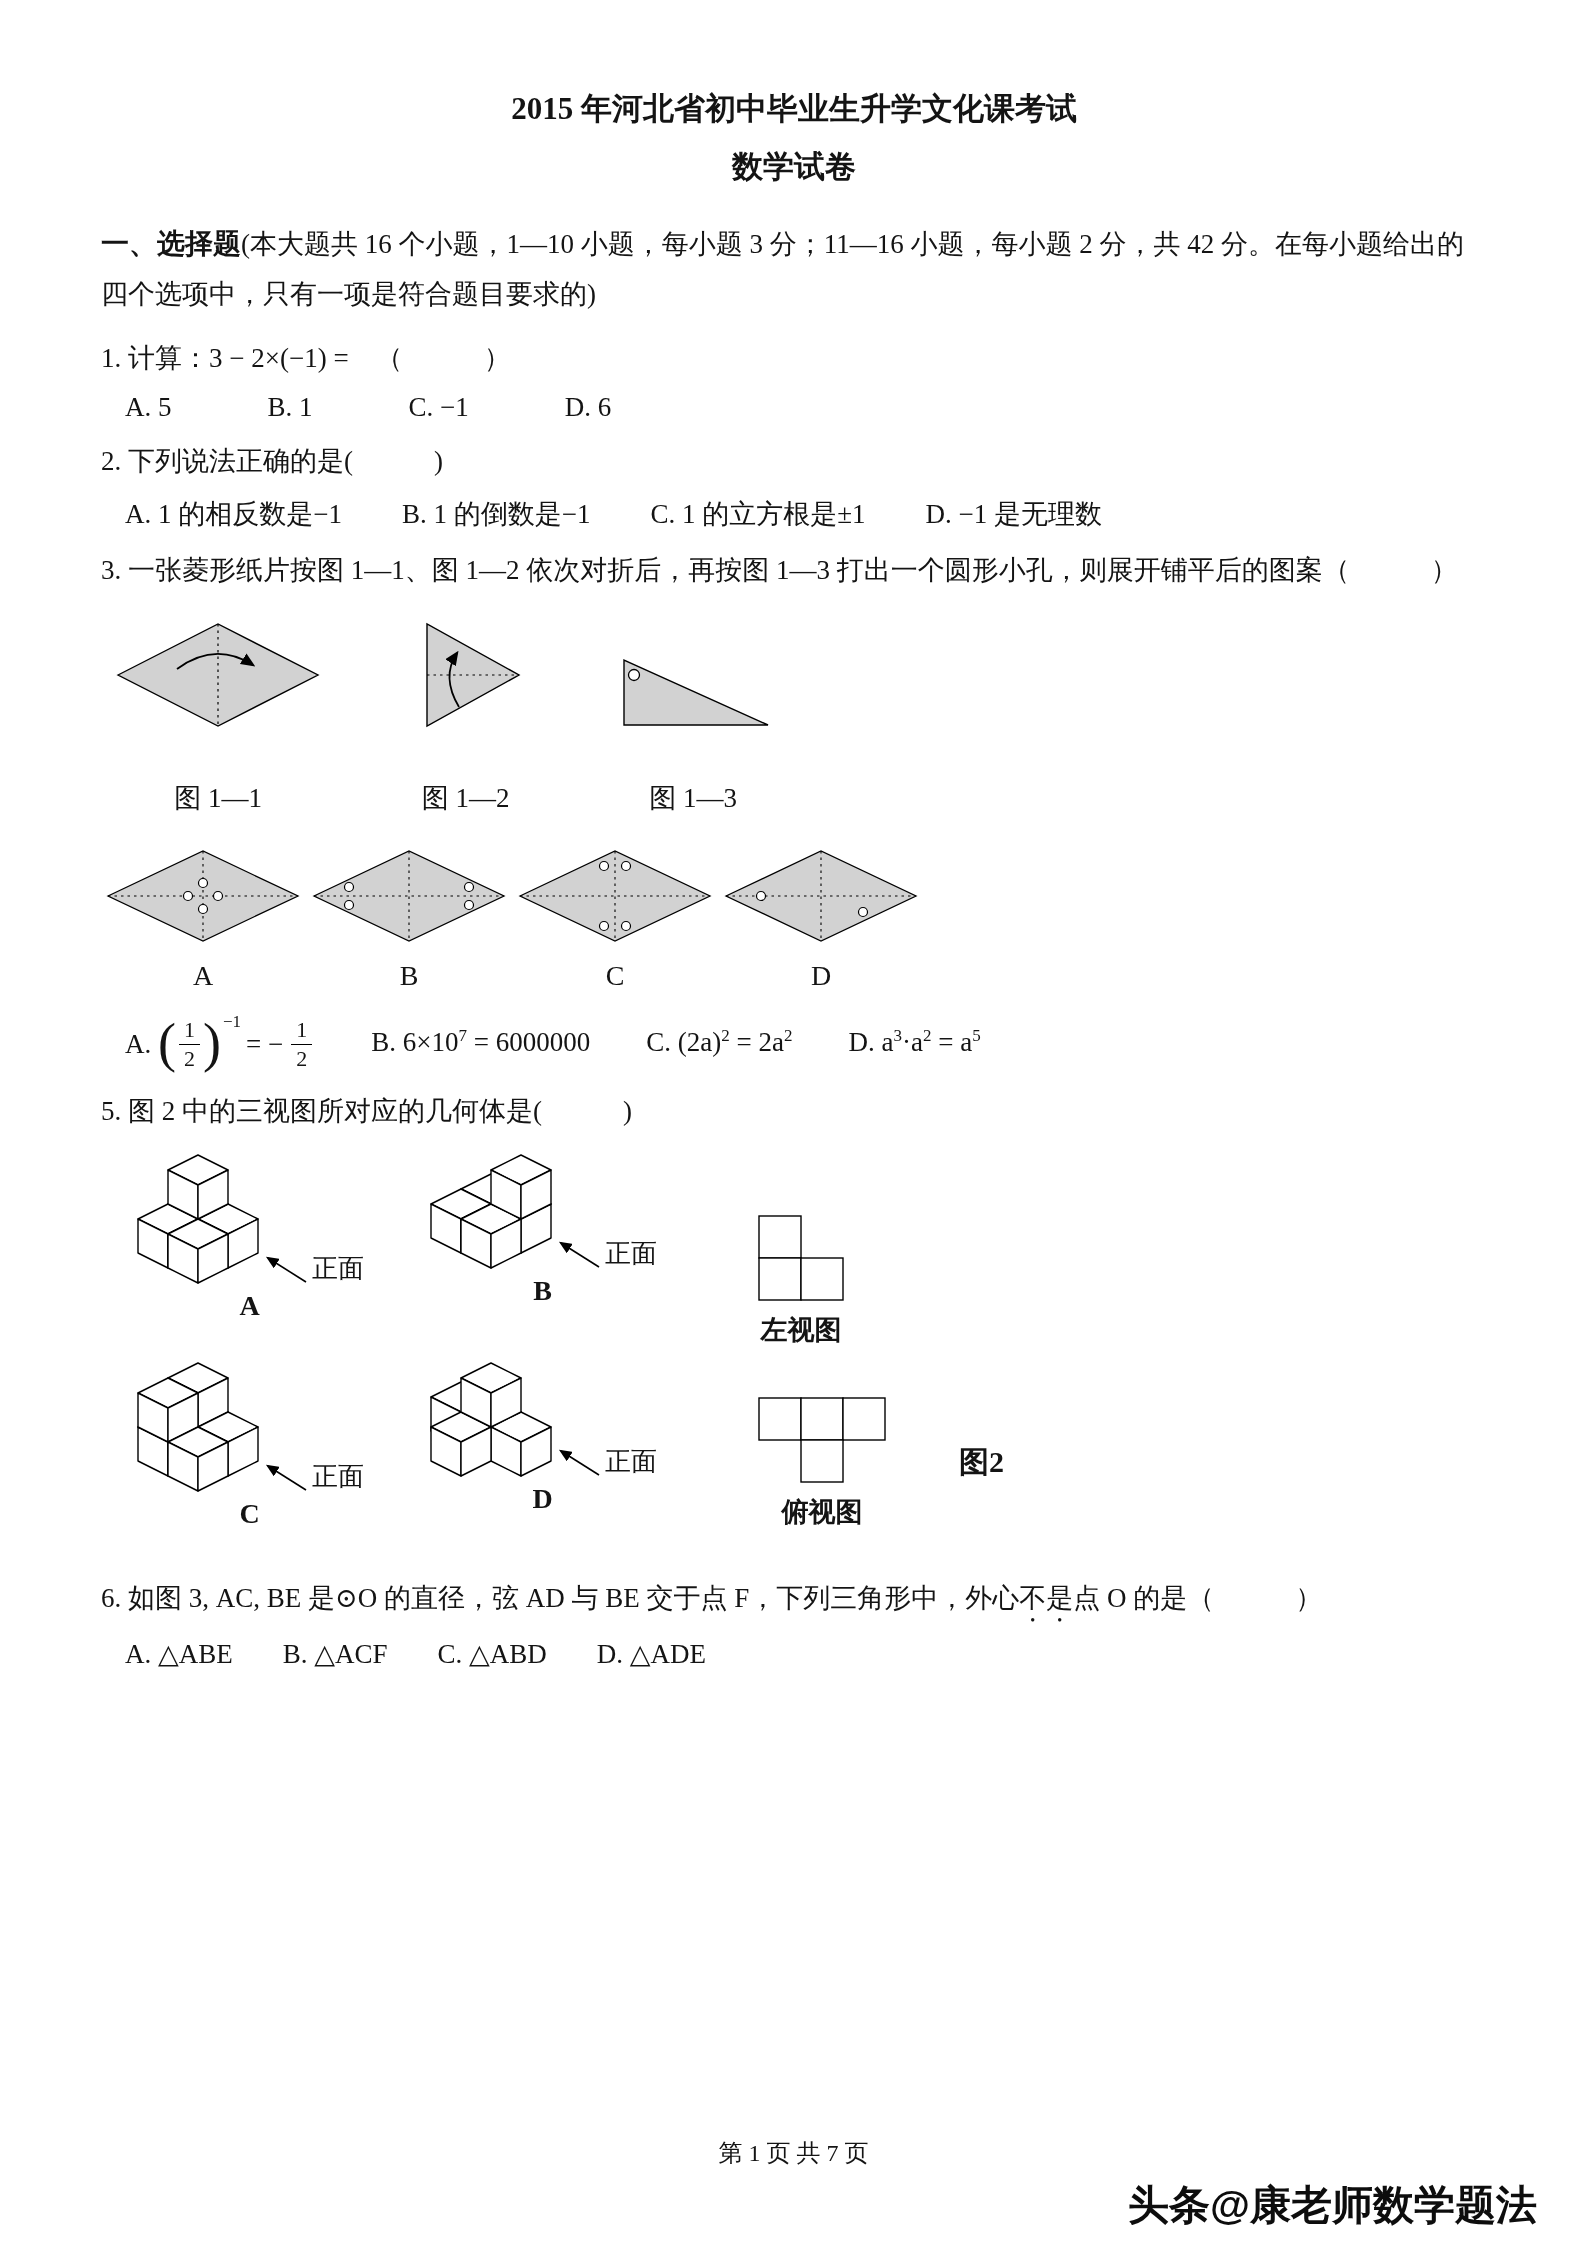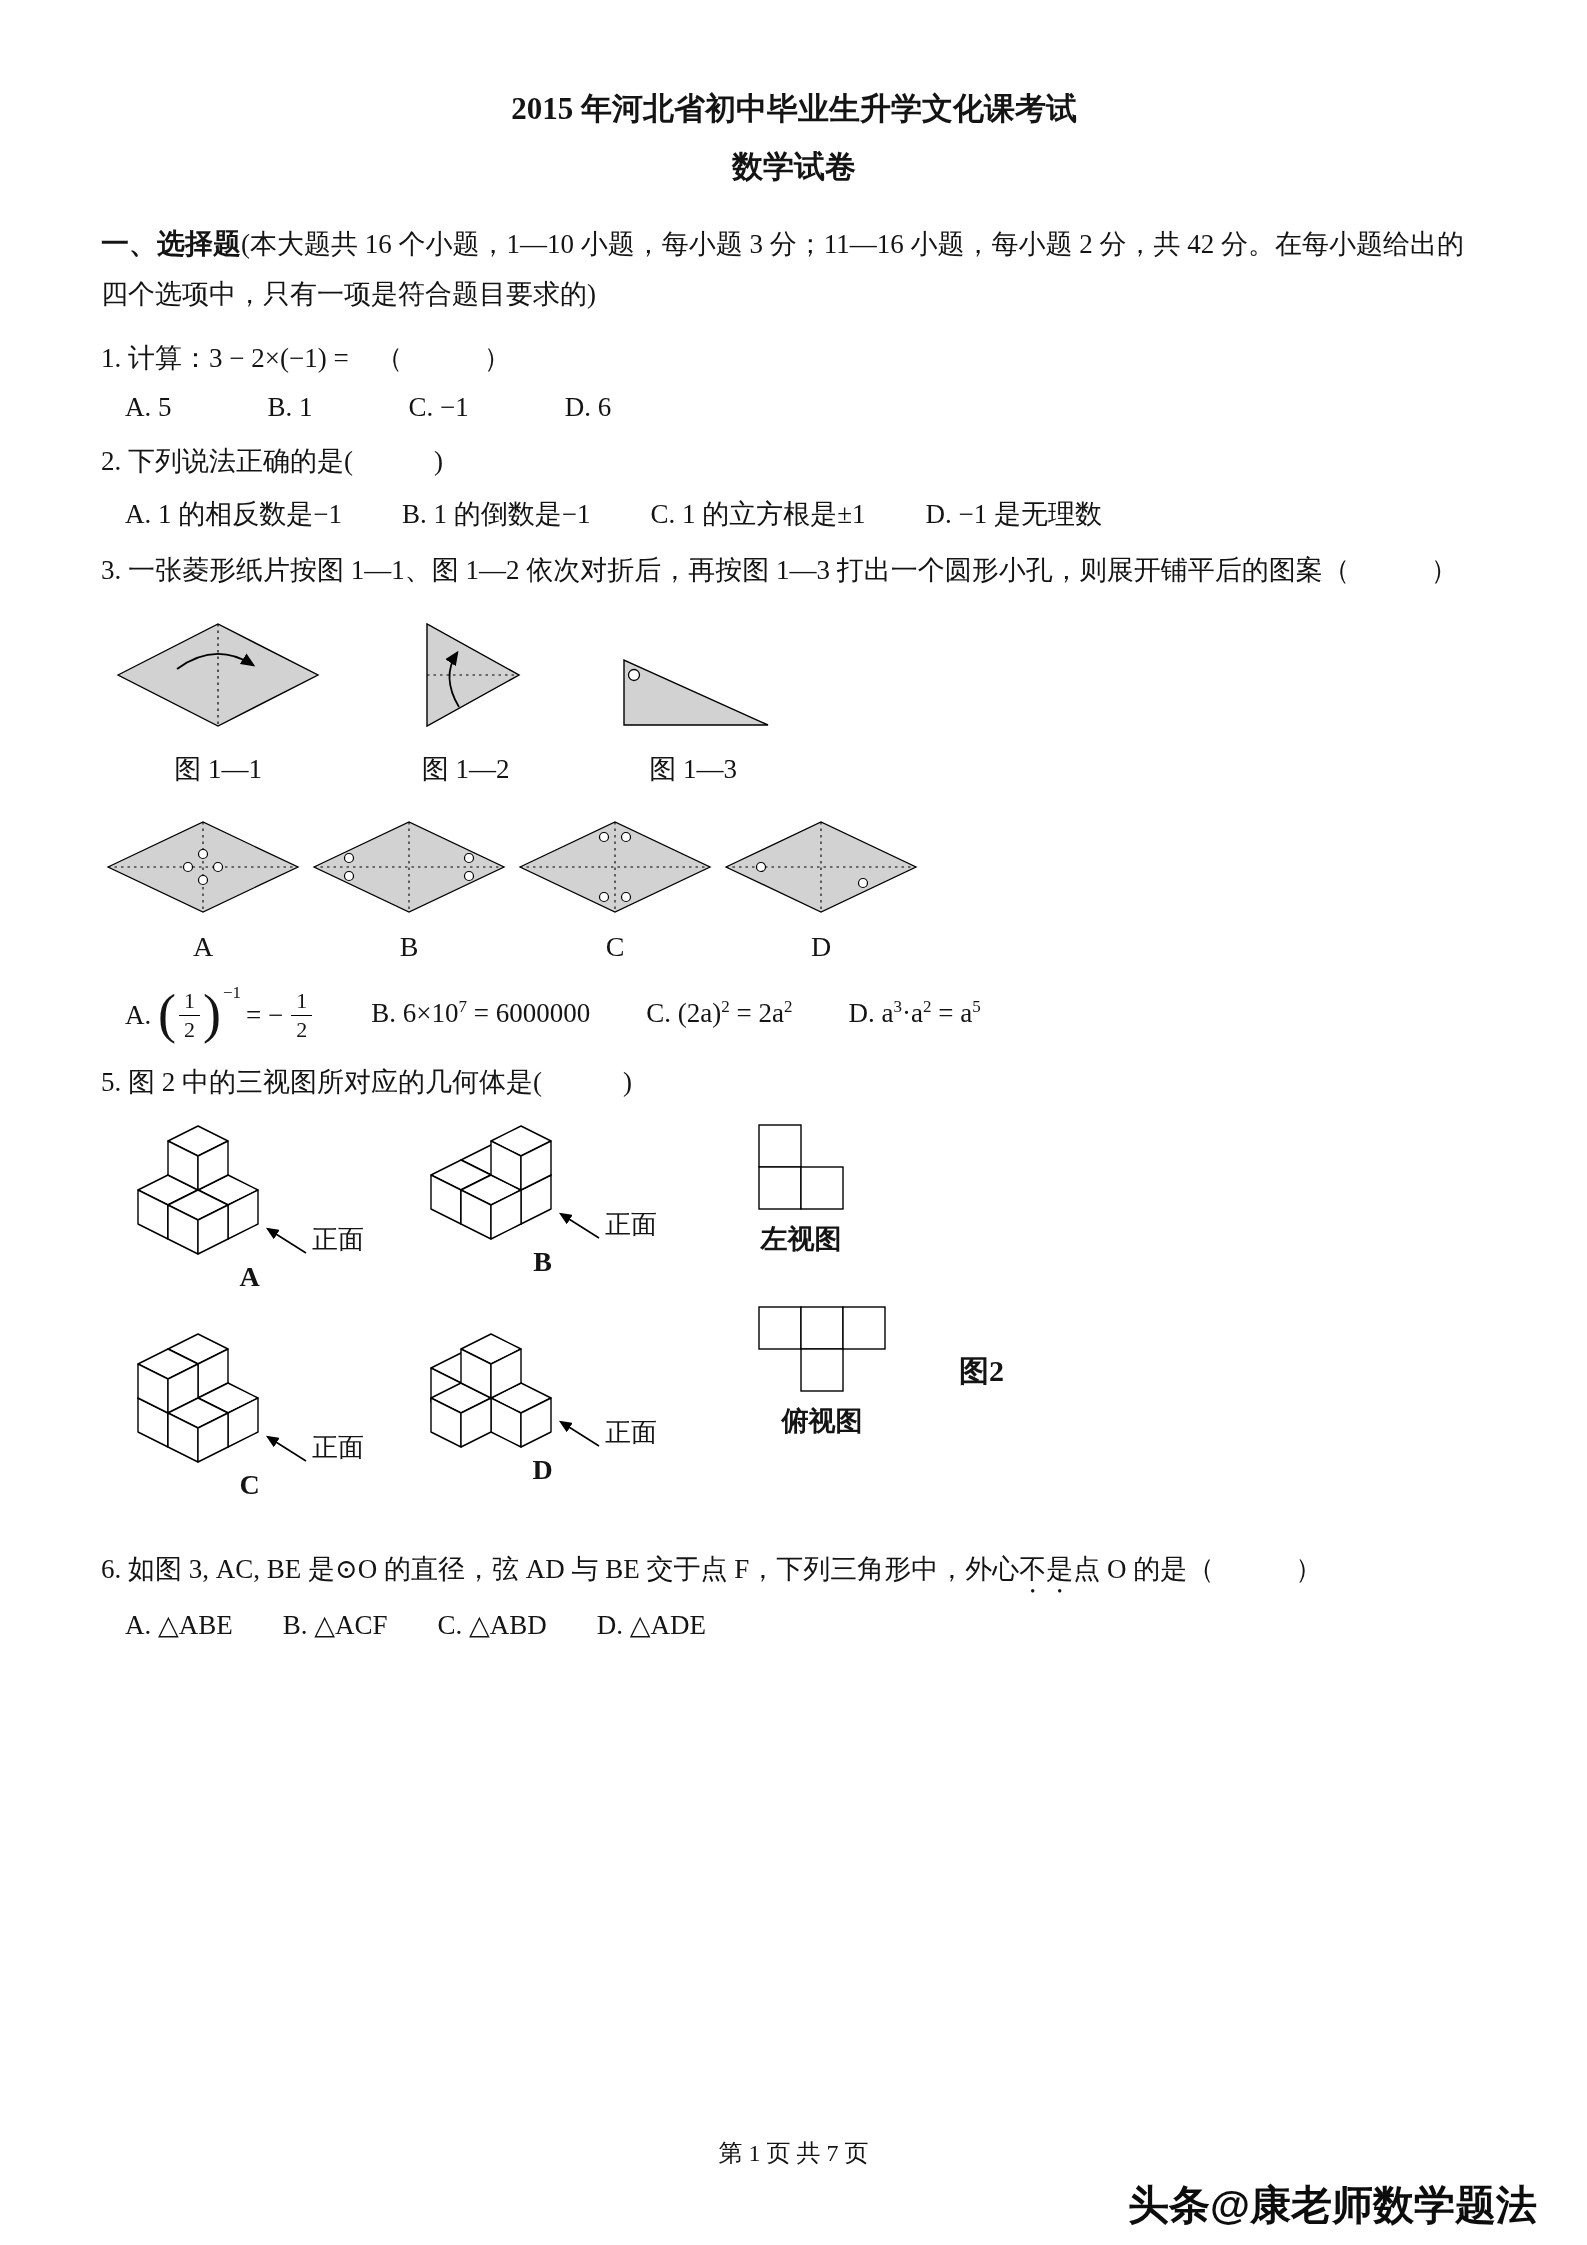--- a/index.html
+++ b/index.html
@@ -11,36 +11,36 @@
 .section-head { line-height:1.85; margin-bottom:6px; }
 .section-head .bold { font-weight:bold; font-size:28px; }
 .q { line-height:1.8; margin-top:14px; }
 .opt-row { display:flex; align-items:center; padding-left:24px; margin-top:10px; flex-wrap:nowrap; }
 .q1-opts { gap:96px; }
 .q2-opts { gap:60px;text-align:right; }
 .q4-opts { gap:56px; margin-top:20px; margin-bottom:8px; }
 .q6-opts { gap:50px; }
 
 .fold-row { display:flex; align-items:flex-end; gap:80px; margin:20px 0 6px 12px; }
-.fold-fig { display:flex; flex-direction:column; align-items:center; }
+.fold-fig { display:flex; flex-direction:column; align-items:center;gap:29px; }
 .fold-fig .fig-label { margin-top:14px; }
 
 .rhombus-row { display:flex; gap:6px; margin:30px 0 4px 2px; }
 .rhombus-fig { display:flex; flex-direction:column; align-items:center; }
 .rhombus-fig .fig-letter { margin-top:14px; font-size:28px; }
 
 sup { font-size:17px; }
 .frac { display:inline-flex; flex-direction:column; align-items:center; vertical-align:middle; font-size:22px; line-height:1.1; margin:0 3px; position:relative; top:-2px; }
 .frac .fn { border-bottom:1.6px solid #000; padding:0 5px 2px; }
 .frac .fd { padding-top:2px; }
 .bigp { font-size:54px; font-weight:400; line-height:0; vertical-align:middle; position:relative; top:-3px; }
 .exp { font-size:17px; vertical-align:26px; margin-left:2px; }
 .meq { margin:0 5px; }
 
-.q5-figs { display:flex; align-items:flex-start; gap:100px; margin:16px 0 8px 34px;font-family:Liberation Serif, serif; }
+.q5-figs { display:flex; align-items:flex-end; gap:100px; margin:16px 0 8px 34px;font-family:Liberation Serif, serif; }
 .solids-grid { display:grid; grid-template-columns:auto auto; column-gap:64px; row-gap:38px; }
 .solid-fig { display:flex; flex-direction:column; }
 .solid-row { display:flex; align-items:flex-end; gap:2px; }
 .front-tag { display:flex; align-items:flex-end; gap:1px; margin-left:-4px; }
 .front-label { font-size:26px; }
 .solid-letter { font-weight:bold; font-size:28px; margin-top:4px; align-self:center; }
 .views-block { display:flex; flex-direction:column; }
 .views-row { display:flex; align-items:flex-end; gap:72px; }
 .views-row2 { display:flex; align-items:center; gap:72px; margin-top:48px; }
 .view-fig { display:flex; flex-direction:column; align-items:center; }

